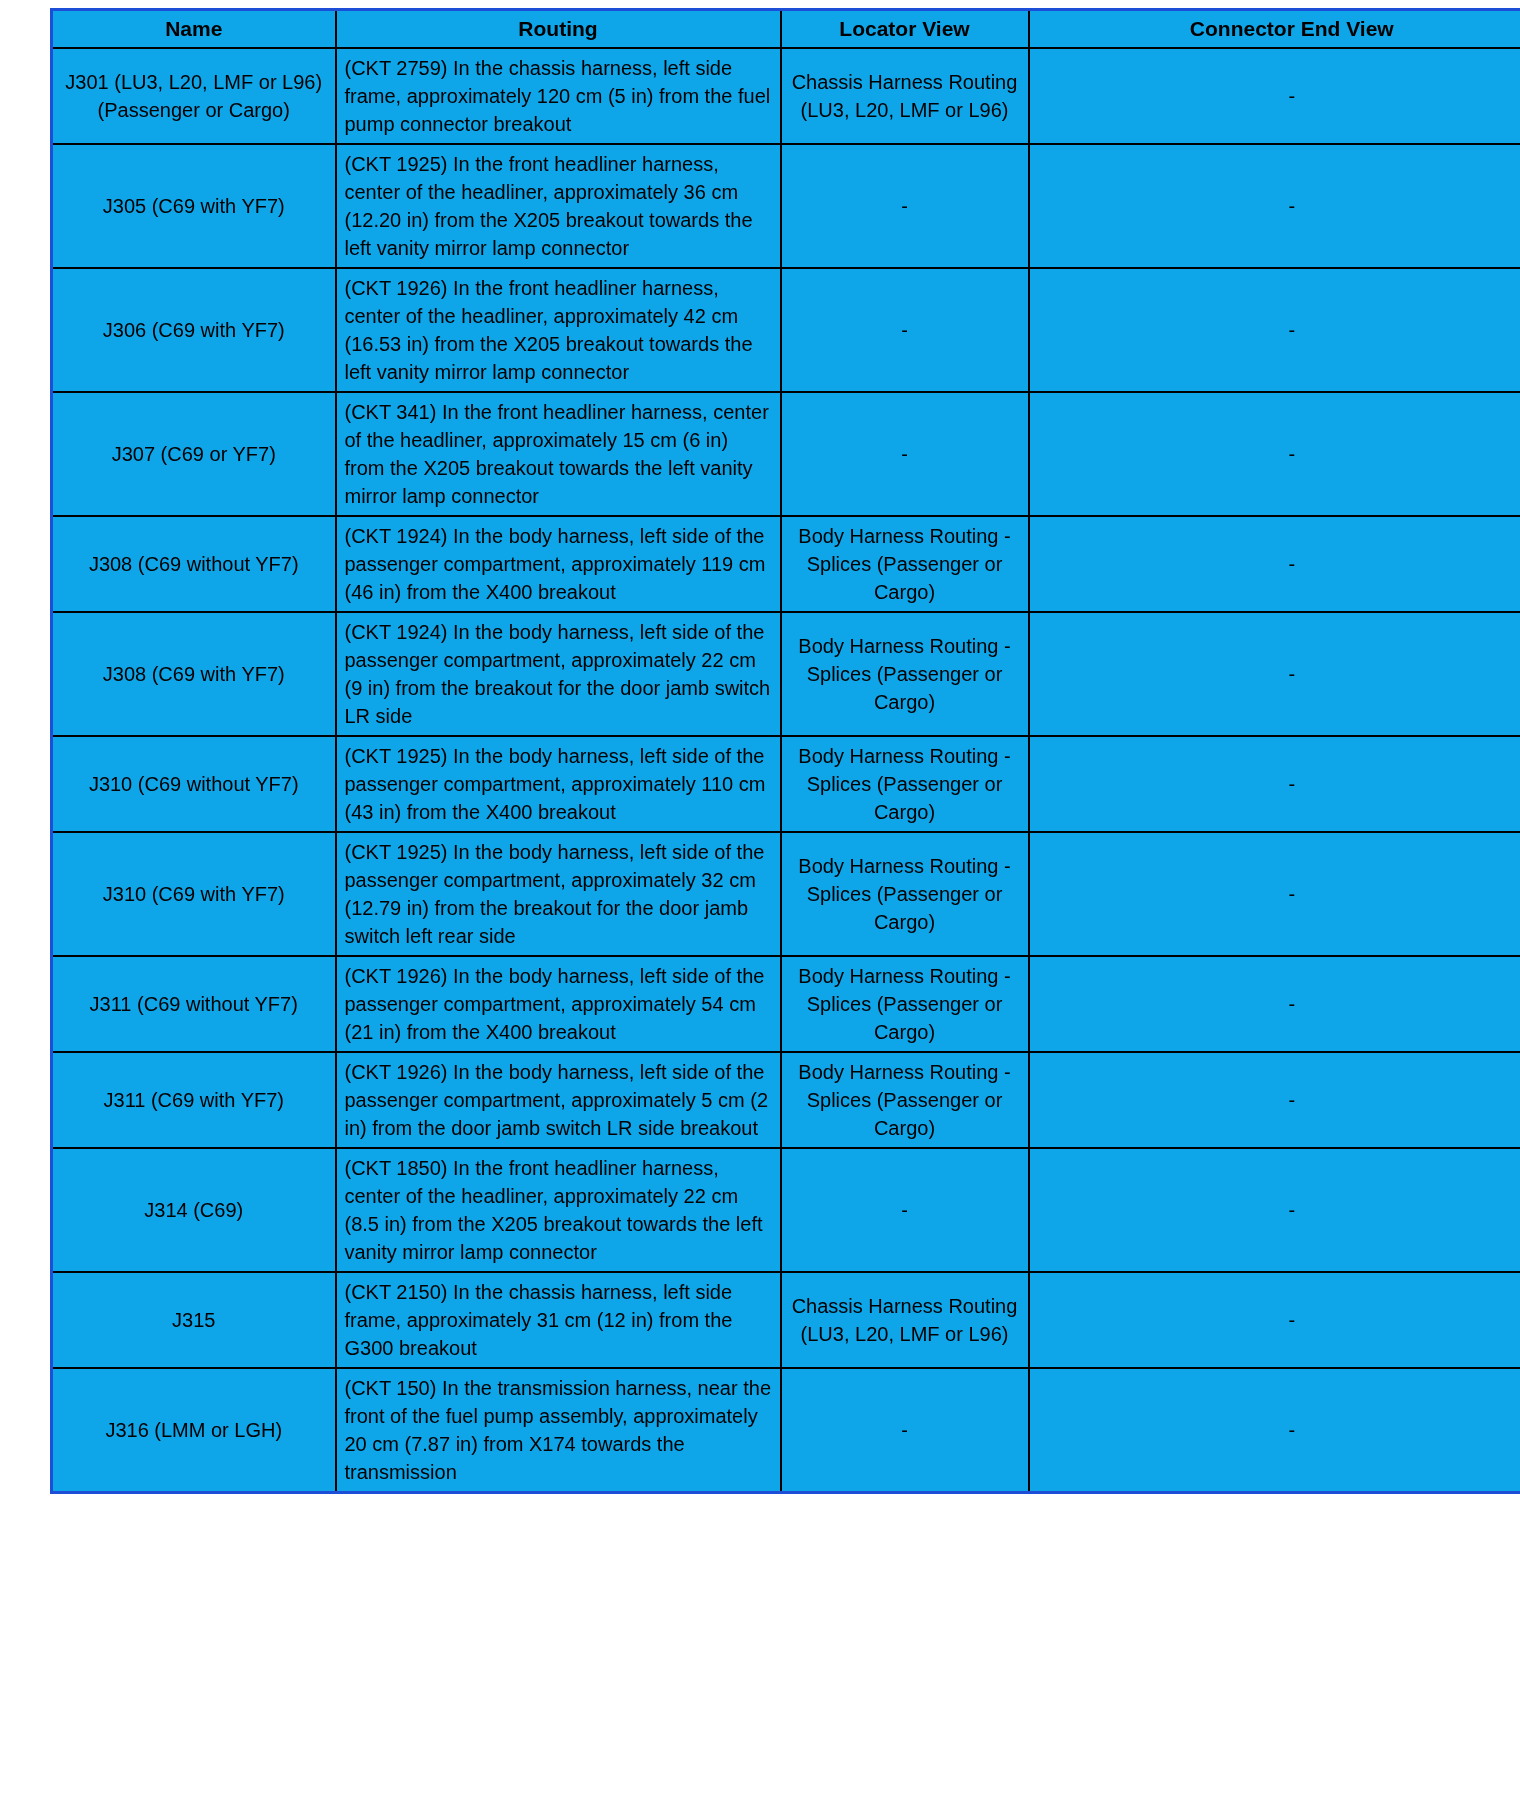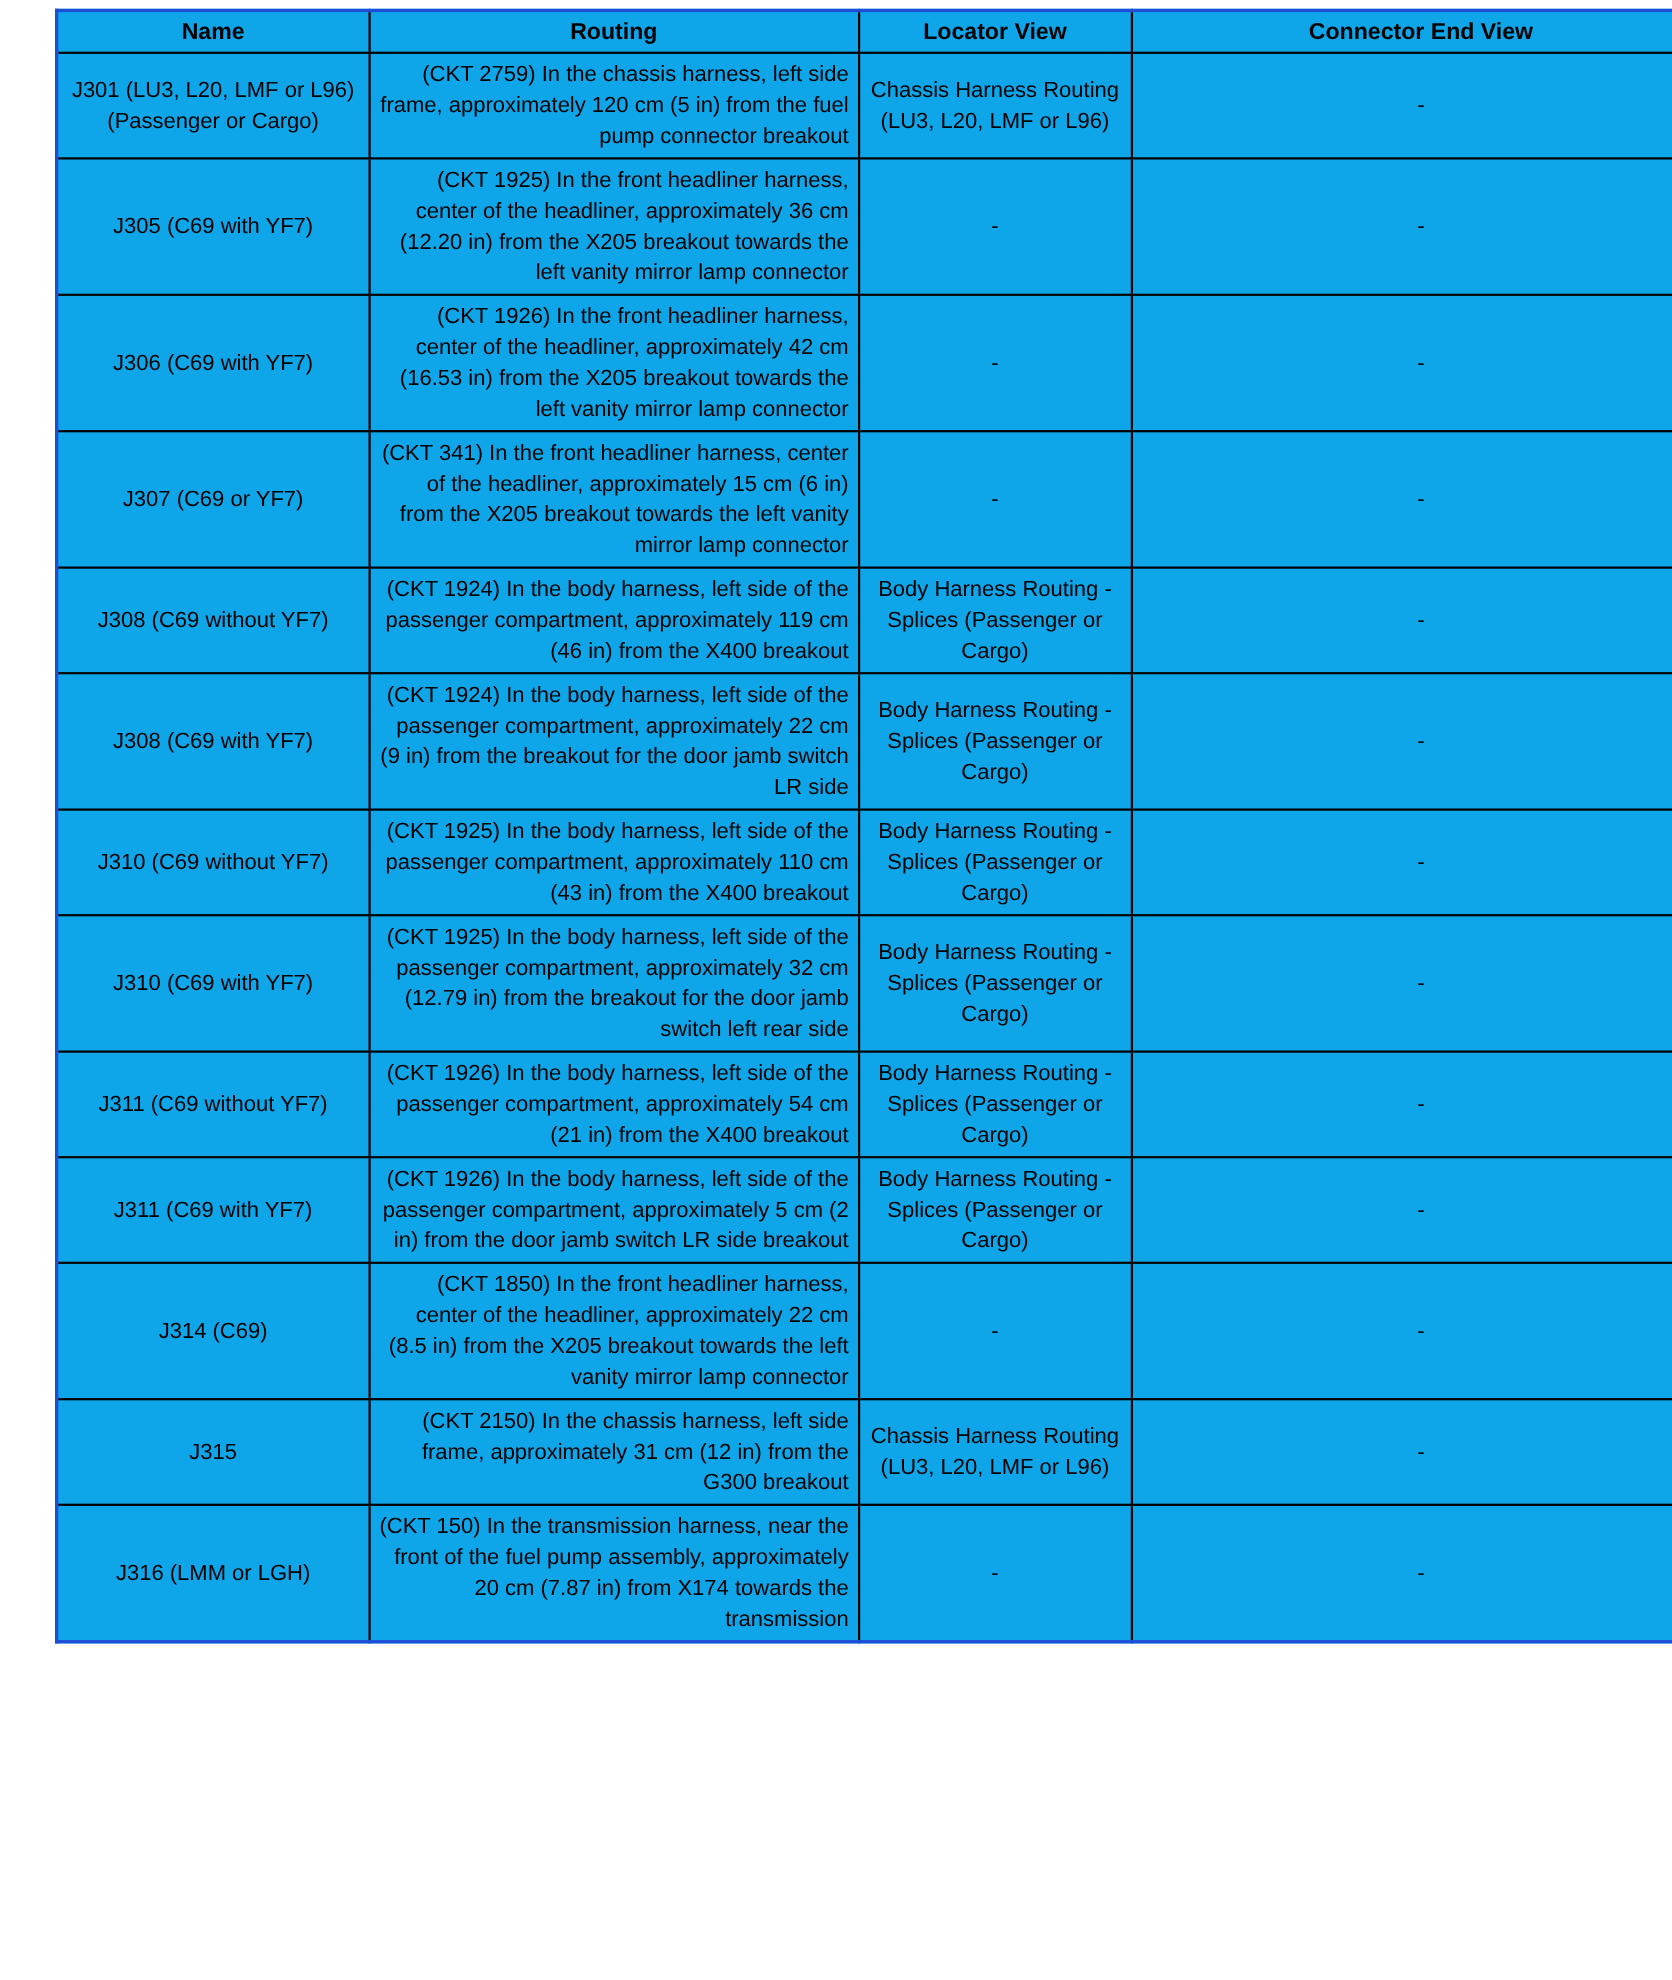--- a/index.html
+++ b/index.html
@@ -35,21 +35,21 @@
     text-align: center;
     font-size: 21px;
     padding: 4px 8px;
   }
   td.col-name,
   td.col-locator,
   td.col-connector {
     text-align: center;
   }
   td.col-location {
-    text-align: right;
+    text-align: left;
   }
   col.c-name { width: 284px; }
   col.c-location { width: 445px; }
   col.c-locator { width: 248px; }
   col.c-connector { width: 527px; }
 </style>
 </head>
 <body>
 
 <table class="splice-table">

